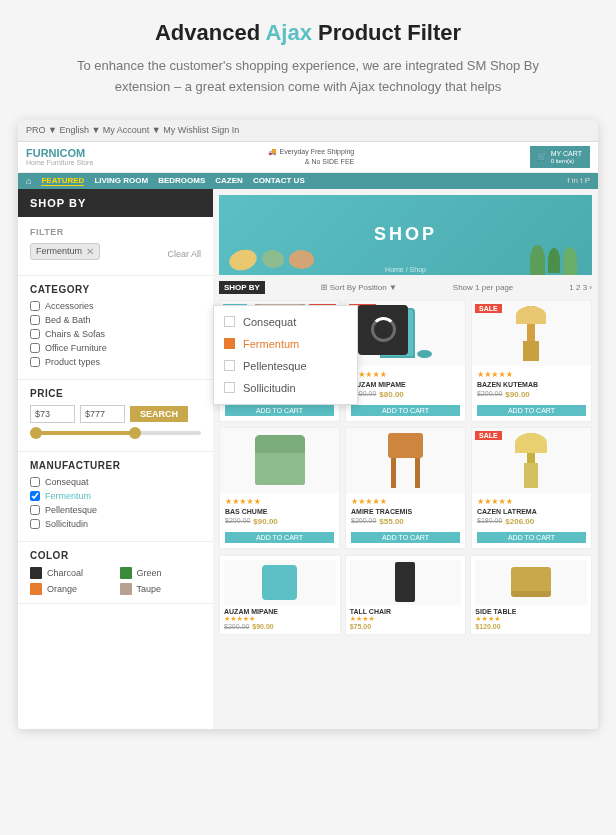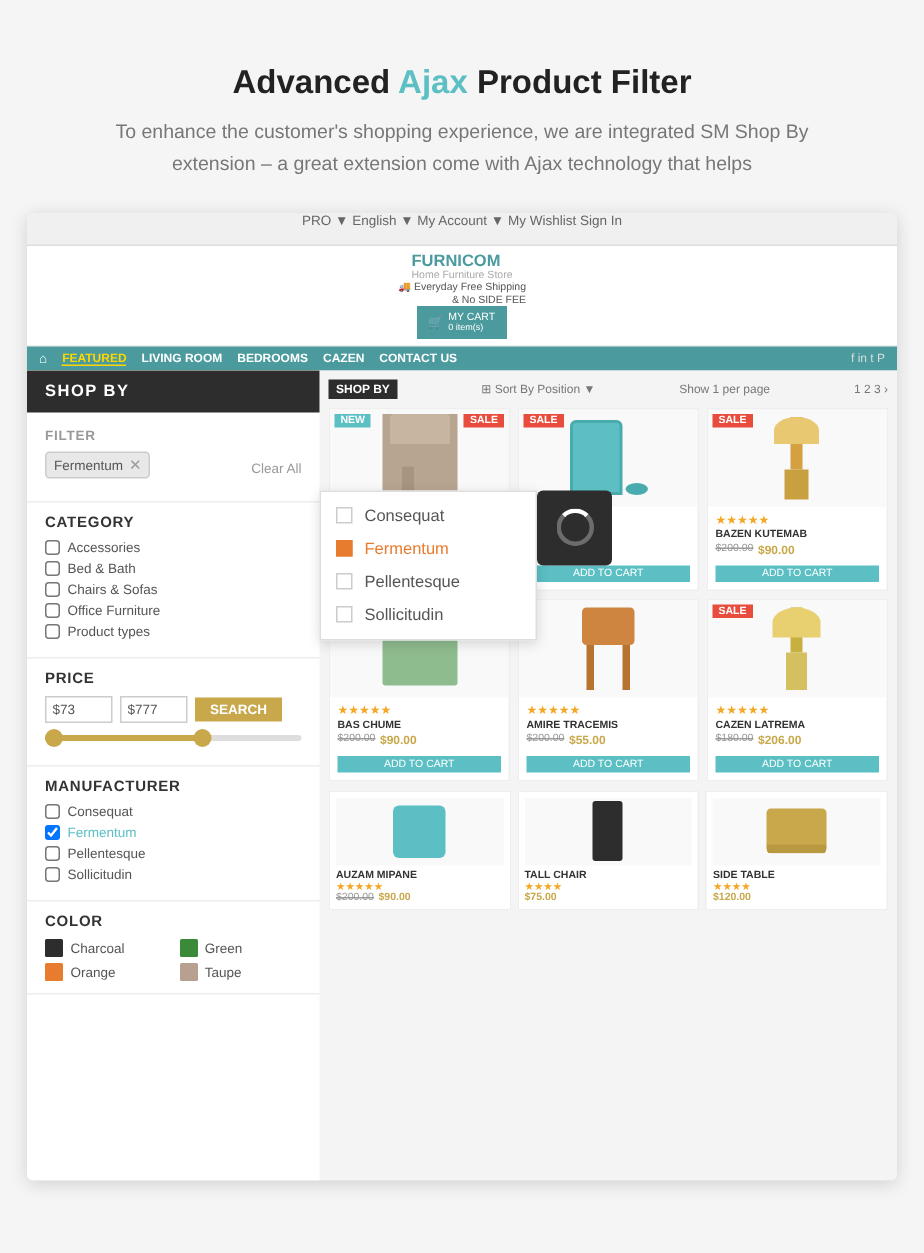--- a/index.html
+++ b/index.html
@@ -9,21 +9,21 @@
       width: 616px;
       min-height: 835px;
       display: flex;
       flex-direction: column;
       align-items: center;
     }
 
     .page-wrapper {
       width: 504px;
       background: #f5f5f5;
-      padding: 42px 20px 20px;
+      padding: 20px 20px 20px;
       display: flex;
       flex-direction: column;
       align-items: center;
     }
 
     .main-title {
       font-size: 22px;
       font-weight: bold;
       color: #222;
       text-align: center;
@@ -58,32 +58,30 @@
     .browser-bar {
       background: #f0f0f0;
       height: 22px;
       display: flex;
       align-items: center;
       padding: 0 8px;
       gap: 5px;
       border-bottom: 1px solid #ddd;
       font-size: 9px;
       color: #666;
-      flex-direction: column;
     }
 
     
     .shop-header {
       background: #fff;
       padding: 4px 8px;
       display: flex;
       align-items: center;
       justify-content: space-between;
       border-bottom: 1px solid #eee;
-      flex-direction: column;
     }
 
     .shop-logo {
       font-size: 11px;
       font-weight: bold;
       color: #4a9a9e;
     }
 
     .shop-search {
       display: flex;
@@ -662,20 +660,34 @@
             <div class="color-item">
               <div class="color-swatch" style="background:#b8a090"></div>
               <span>Taupe</span>
             </div>
           </div>
         </div>
       </div>
 
       <div class="shop-content">
 
+        <div class="shop-banner">
+          <div style="position:absolute;left:10px;bottom:5px;display:flex;gap:5px">
+            <div style="width:28px;height:20px;background:#e8c870;border-radius:50%;transform:rotate(-15deg)"></div>
+            <div style="width:22px;height:18px;background:#8fbc8f;border-radius:50%;transform:rotate(10deg)"></div>
+            <div style="width:25px;height:19px;background:#d4a574;border-radius:50%"></div>
+          </div>
+          <span class="shop-banner-text">SHOP</span>
+          <div style="position:absolute;right:15px;bottom:0;display:flex;gap:3px;align-items:flex-end">
+            <div style="width:15px;height:30px;background:#5a9e5a;border-radius:50% 50% 0 0"></div>
+            <div style="width:12px;height:25px;background:#4a8e4a;border-radius:50% 50% 0 0;margin-bottom:2px"></div>
+            <div style="width:14px;height:28px;background:#6aae6a;border-radius:50% 50% 0 0"></div>
+          </div>
+          <div style="position:absolute;bottom:2px;left:50%;transform:translateX(-50%);font-size:7px;color:rgba(255,255,255,0.7)">Home / Shop</div>
+        </div>
 
         <div class="products-toolbar">
           <span style="background:#2d2d2d;color:#fff;padding:2px 5px;font-size:8px;font-weight:bold">SHOP BY</span>
           <span>⊞ Sort By Position ▼</span>
           <span>Show 1 per page</span>
           <span>1 2 3 ›</span>
         </div>
 
         <div class="products-grid">
 

